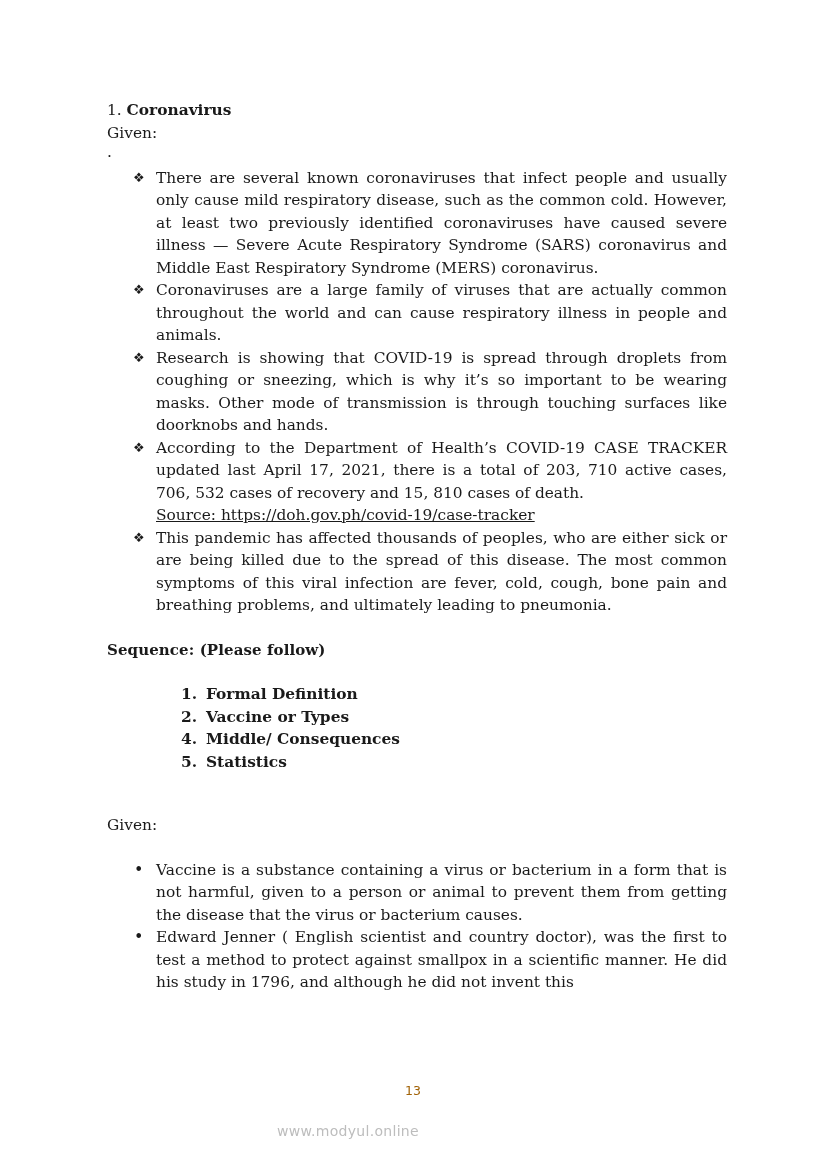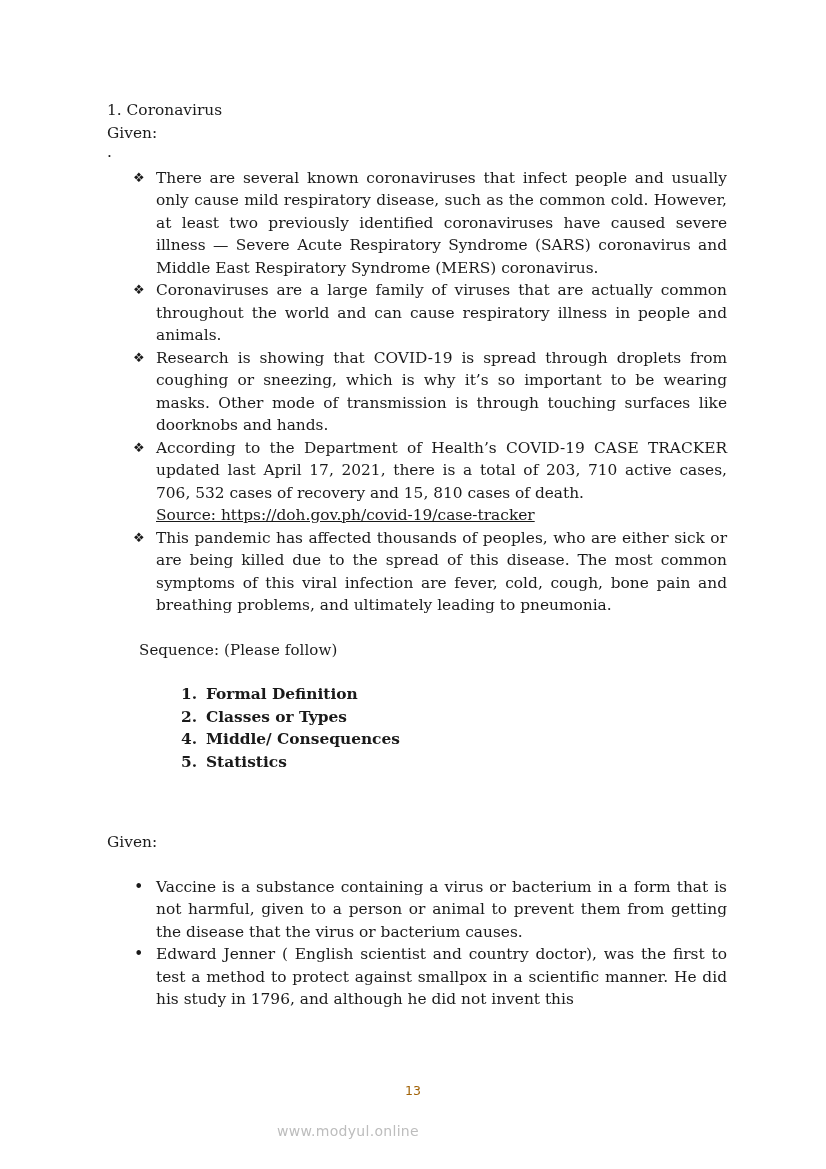--- a/index.html
+++ b/index.html
@@ -17,21 +17,21 @@
     }
     .page {
       position: absolute;
       left: 107px;
       top: 99px;
       width: 620px;
       font-size: 15.4px;
       line-height: 22.5px;
     }
     .line { white-space: nowrap; }
-    .bold { font-weight: normal; margin-top: 40px; }
+    .bold { font-weight: bold; margin-top: 40px; }
     .dot-line { height: 22.5px; line-height: 16px; }
     ul.bullets {
       list-style: none;
       margin: 0;
       padding: 0;
     }
     ul.bullets li {
       position: relative;
       padding-left: 49px;
       text-align: justify;
@@ -44,28 +44,27 @@
       font-size: 13px;
     }
     ul.bullets li .marker.dot {
       font-size: 16px;
       left: 27px;
     }
     .source-line { display: block; text-decoration: underline; }
     .seq-title {
       margin-top: 22px;
       font-family: "DejaVu Serif", serif;
-      font-weight: normal;
+      font-weight: bold;
       font-size: 15px;
       letter-spacing: 0.1px;
-      margin-left: 32px;
     }
     ol.seq {
       list-style: none;
-      margin: 22px 0 17px 0;
+      margin: 22px 0 0 0;
       padding: 0 0 0 74px;
       font-weight: bold;
       font-size: 15.4px;
     }
     ol.seq li { white-space: nowrap; }
     ol.seq li .num { display: inline-block; width: 25px; }
     .section-gap-lg { height: 41px; }
     .section-gap { height: 22px; }
     .page-number {
       position: absolute;
@@ -124,21 +123,21 @@
       <span>This pandemic has affected thousands of peoples, who are either sick or are being killed due to the spread of this disease. The most common symptoms of this viral infection are fever, cold, cough, bone pain and breathing problems, and ultimately leading to pneumonia.</span>
     </li>
   </ul>
 
   <div class="seq-title">Sequence: (Please follow)</div>
   <ol class="seq">
     <li>
       <span class="num">1.</span><span>Formal Definition</span>
     </li>
     <li>
-      <span class="num">2.</span><span>Classes or Types</span>
+      <span class="num">2.</span><span>Vaccine or Types</span>
     </li>
     <li>
       <span class="num">4.</span><span>Middle/ Consequences</span>
     </li>
     <li>
       <span class="num">5.</span><span>Statistics</span>
     </li>
   </ol>
 
   <div class="section-gap-lg"></div>

